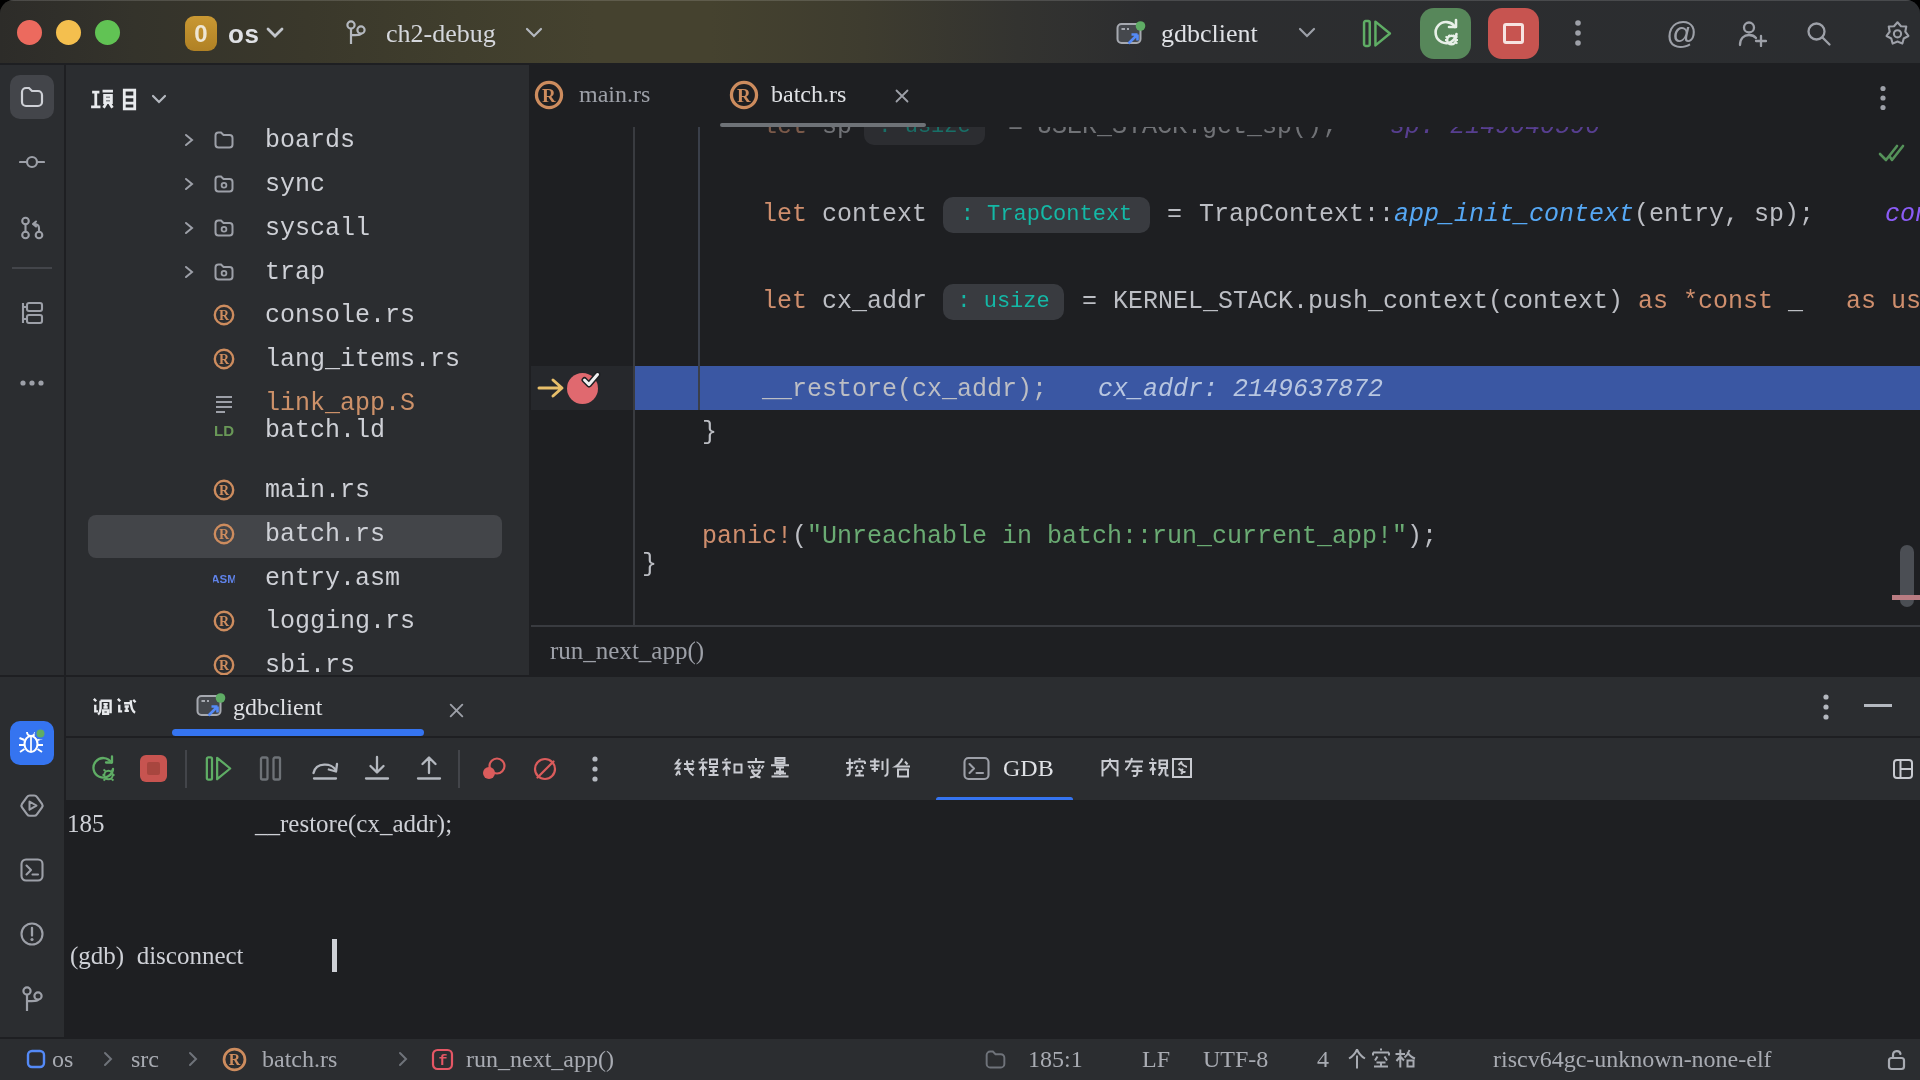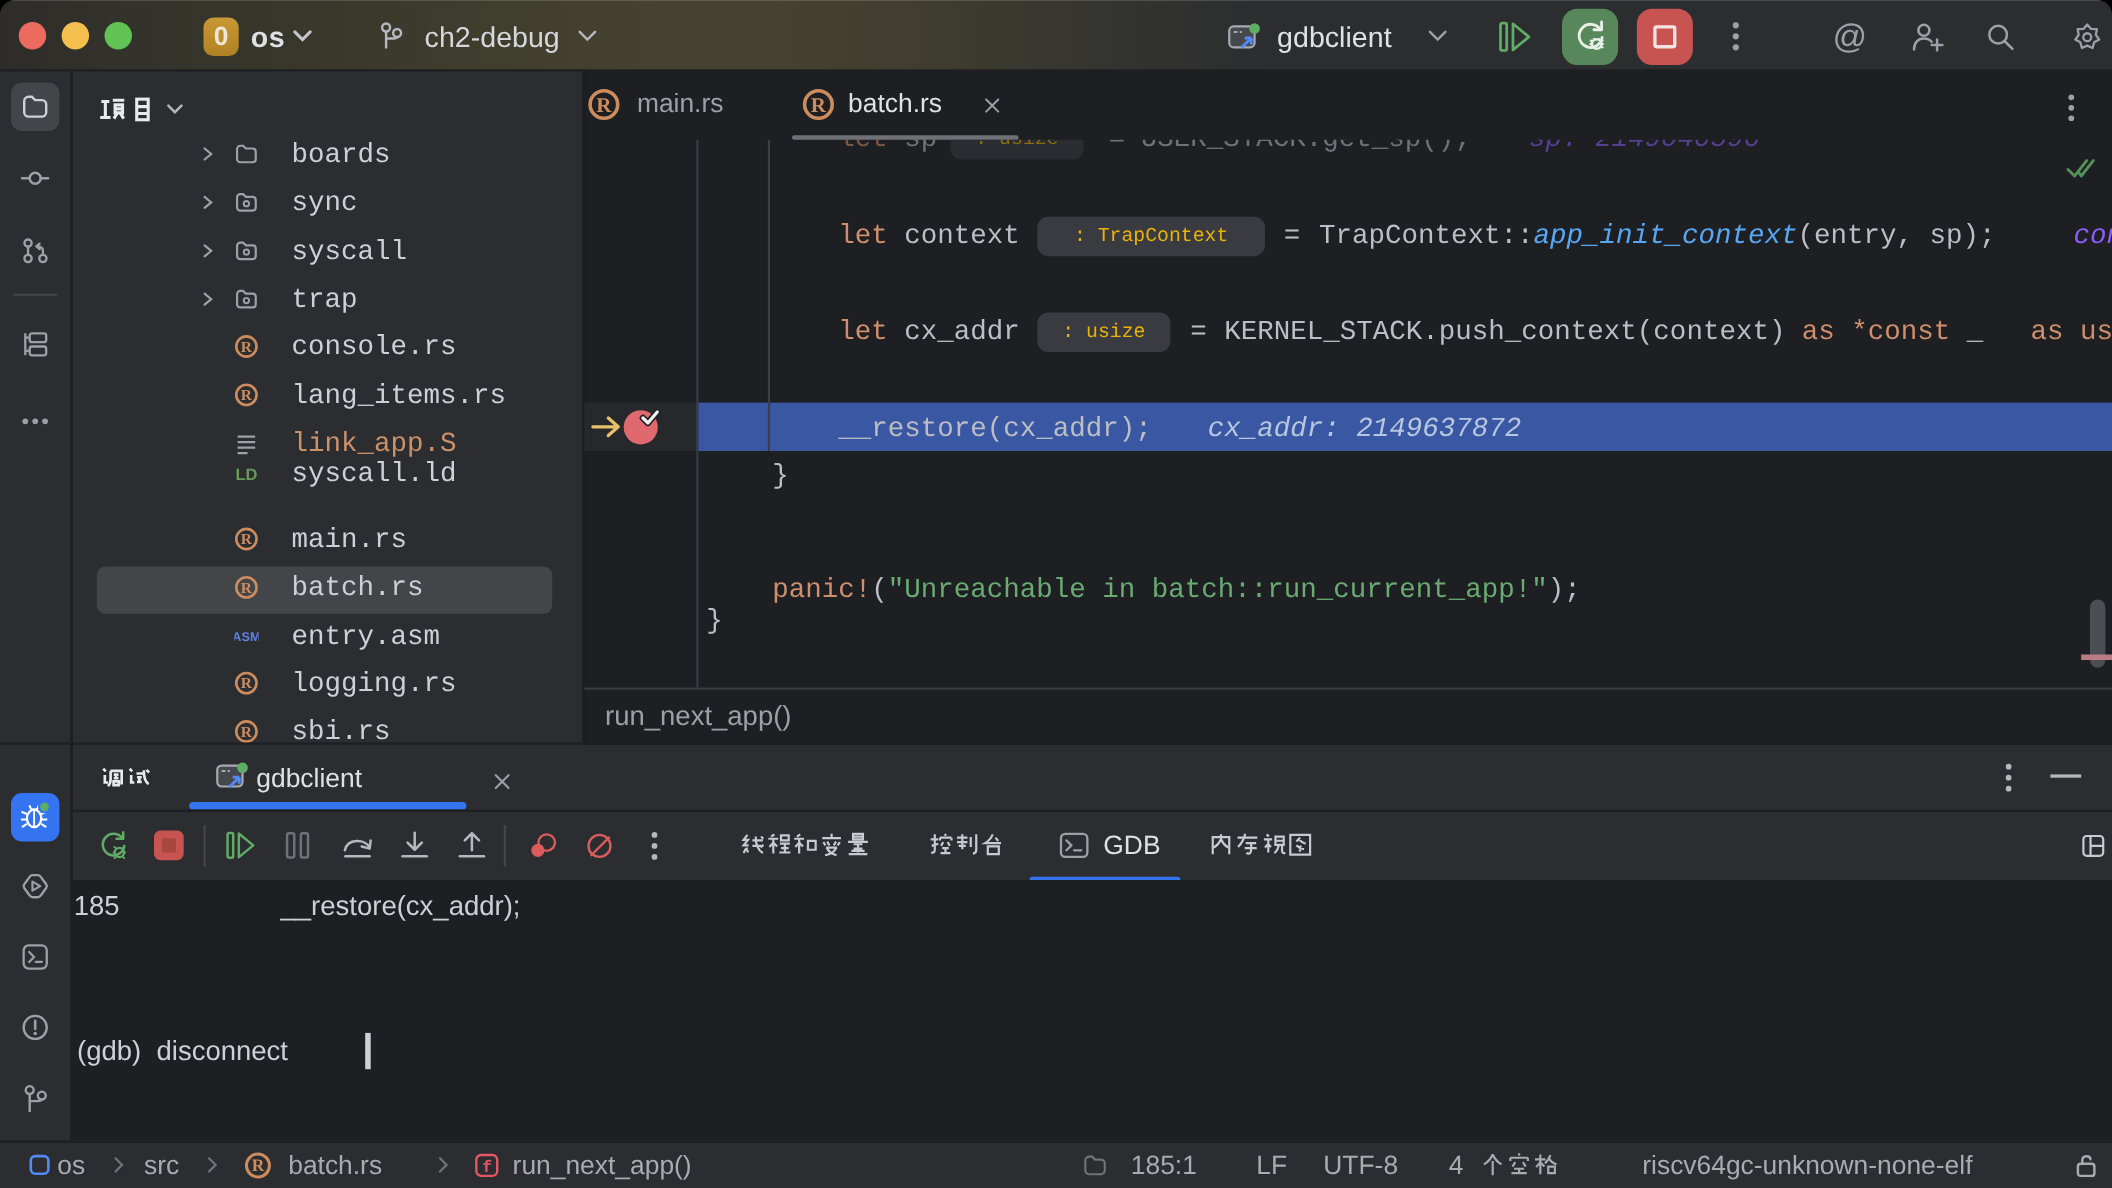--- a/index.html
+++ b/index.html
@@ -1,19 +1,19 @@
 <!DOCTYPE html>
 <html><head>
 <meta charset="utf-8">
 <style>
   html,body{margin:0;padding:0;width:1920px;height:1080px;background:#000;overflow:hidden;}
   *{box-sizing:border-box;}
   body{font-family:"Liberation Sans",sans-serif;}
   .abs{position:absolute;}
-  .mono{font-family:Liberation Sans, sans-serif;}
+  .mono{font-family:Liberation Serif, serif;}
   #win{position:absolute;left:0;top:0;width:1920px;height:1080px;background:#1e1f22;border-radius:14px 14px 0 0;overflow:hidden;}
   
   #titlebar{left:0;top:0;width:1920px;height:64px;
     background:linear-gradient(90deg,#2d2c29 0%,#34332b 7%,#3a382b 16%,#403e2d 24%,#45422f 31%,#45422f 37%,#3e3c2f 45%,#333330 53%,#2c2d2f 60%,#2b2d30 100%);}
   .tl{border-radius:50%;width:25px;height:25px;top:20px;}
   
   #stripe{left:0;top:64px;width:64px;height:973px;background:#2b2d30;}
   
   #proj{left:66px;top:64px;width:464px;height:613px;background:#2b2d30;overflow:hidden;}
   
@@ -31,21 +31,21 @@
   .tt{margin-left:30px;white-space:pre;}
   .fold{stroke:#9da0a8;stroke-width:2;fill:none;}
   .cl{position:absolute;left:0;width:100%;height:30px;line-height:30px;font-family:"Liberation Mono",monospace;font-size:25px;white-space:pre;}
   .cl span{top:0;text-align:center;}
   .k{color:#cf8e6d;}
   .w{color:#bcbec4;}
   .s{color:#6aab73;}
   .fnb{color:#56a8f5;font-style:italic;}
   .hint{color:#8b5cf6;font-style:italic;}
   .hintb{color:#b8c6e0;font-style:italic;}
-  .pill{background:#393b40;border-radius:10px;color:#eab308;font-size:18px;text-align:center;height:36px;line-height:36px;top:-3px !important;}
+  .pill{background:#393b40;border-radius:10px;color:#14b8a6;font-size:22px;text-align:center;height:36px;line-height:36px;top:-3px !important;}
   .st{top:7px;font-size:24px;color:#a8abb2;white-space:pre;}
 </style>
 </head>
 <body>
 <div id="win">
   <div id="titlebar" class="abs">
     <div class="abs" style="left:0;top:0;width:1920px;height:1px;background:rgba(255,255,255,0.14);"></div>
     <div class="abs tl" style="left:17px;background:#ec6a5e;"></div>
     <div class="abs tl" style="left:56px;background:#f4bf4e;"></div>
     <div class="abs tl" style="left:95px;background:#61c354;"></div>
@@ -255,21 +255,21 @@
           <g stroke="#9da0a8" stroke-width="2">
             <path d="M3 5 H19 M3 10 H19 M3 15 H19 M3 20 H12"></path>
           </g>
         </svg>
         <span class="tt" style="color:#cd9169;">link_app.S</span>
       </div>
     <div class="trow" style="top:344px;">
         <svg class="fico2" width="22" height="22" viewBox="0 0 22 22">
           <text x="11" y="17" text-anchor="middle" font-family="Liberation Sans" font-weight="bold" font-size="15" fill="#699857">LD</text>
         </svg>
-        <span class="tt">syscall.ld</span>
+        <span class="tt">batch.ld</span>
       </div>
     <div class="trow" style="top:404px;">
         <svg class="fico2" width="22" height="22" viewBox="0 0 22 22">
           <circle cx="11" cy="11" r="9.2" stroke="#cd8c5e" stroke-width="2.4" fill="none"></circle>
           <text x="11" y="15.8" text-anchor="middle" font-family="Liberation Serif" font-weight="bold" font-size="14" fill="#cd8c5e">R</text>
         </svg>
         <span class="tt">main.rs</span>
       </div>
     <div class="trow" style="top:448px;">
         <svg class="fico2" width="22" height="22" viewBox="0 0 22 22">

